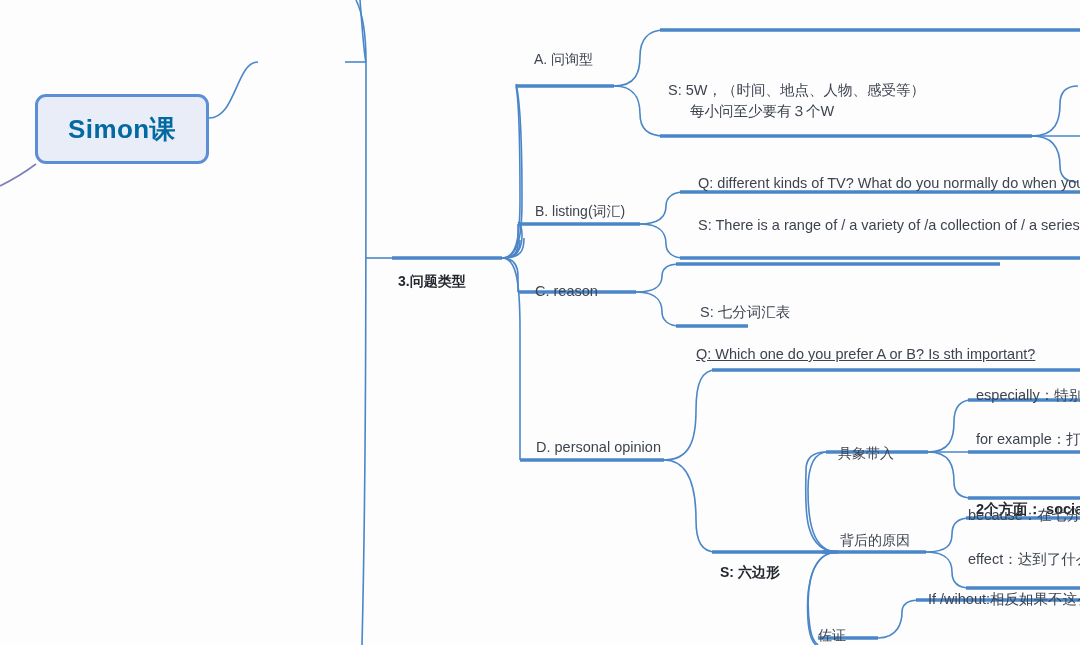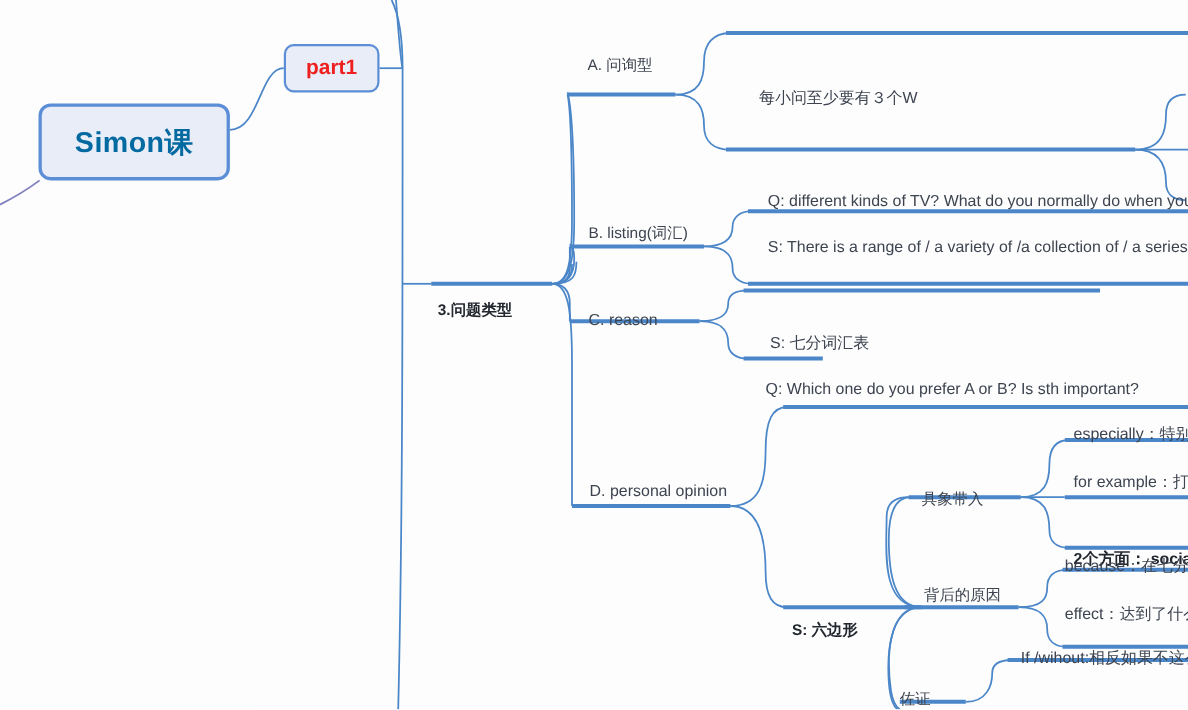--- a/index.html
+++ b/index.html
@@ -158,40 +158,38 @@
       <path d="M878 638 C 898 638, 902 622, 902 612 C 902 604, 908 600, 920 600"></path>
       <line x1="916" y1="600" x2="1080" y2="600" stroke-width="3.6"></line>
 
     </g>
   </svg>
 
   <div class="boxnode root-node">
     <span class="txt">Simon课</span>
   </div>
 
-  <div class="boxnode part1-node">
-    <span class="txt">part1</span>
-  </div>
 
   <div class="lbl cn bold" style="left:398px; top:240px;">3.问题类型</div>
 
   <div class="lbl cn" style="left:534px; top:50px;">A. 问询型</div>
   <div class="lbl s15 multi" style="left:668px; top:80px;">
+    <div>S: 5W，（时间、地点、人物、感受等）</div>
     <div style="padding-left:22px;">每小问至少要有３个W</div>
   </div>
 
   <div class="lbl cn" style="left:535px; top:202px;">B. listing(词汇)</div>
   <div class="lbl s15" style="left:698px; top:174px;">Q: different kinds of TV?   What do you normally do when you XXX</div>
   <div class="lbl s15" style="left:698px; top:216px;">S: There is a range of / a variety of /a collection of / a series of / Th</div>
 
   <div class="lbl s15" style="left:535px; top:282px;">C. reason</div>
   <div class="lbl s15" style="left:700px; top:303px;">S: 七分词汇表</div>
 
   <div class="lbl s15" style="left:536px; top:438px;">D. personal opinion</div>
-  <div class="lbl s15" style="left:696px; top:345px;">Q: Which one do you prefer A or B?   Is sth important?</div>
+  <div class="lbl s15" style="left:696px; top:345px;text-decoration:underline;">Q: Which one do you prefer A or B?   Is sth important?</div>
   <div class="lbl cn bold" style="left:720px; top:531px;">S: 六边形</div>
 
   <div class="lbl cn" style="left:838px; top:444px;">具象带入</div>
   <div class="lbl s15" style="left:976px; top:386px;">especially：特别鉴</div>
   <div class="lbl s15" style="left:976px; top:430px;">for example：打个</div>
   <div class="lbl s15 bold" style="left:976px; top:468px;">2个方面： social c</div>
 
   <div class="lbl cn" style="left:840px; top:531px;">背后的原因</div>
   <div class="lbl s15" style="left:968px; top:506px;">because：在七分词</div>
   <div class="lbl s15" style="left:968px; top:550px;">effect：达到了什么效</div>

